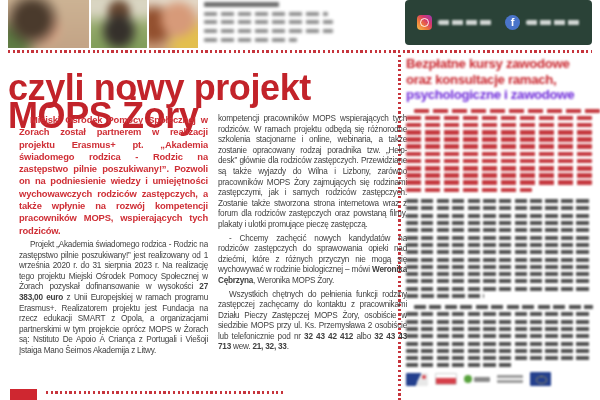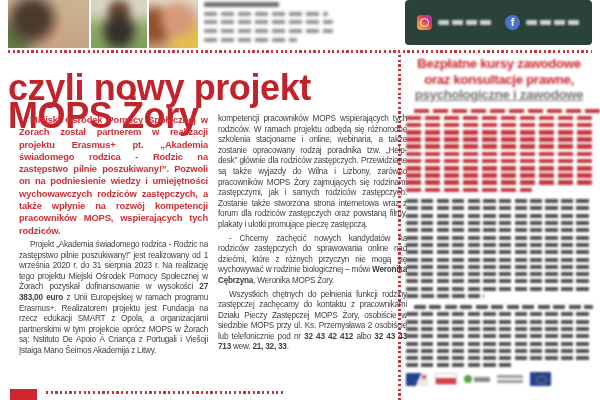--- a/index.html
+++ b/index.html
@@ -65,25 +65,25 @@
     display:flex;gap:10px;overflow:hidden;}
   .col{width:189px;height:100%;overflow:hidden;text-align:justify;
     color:#3f3f3f;font-size:8.2px;line-height:10.6px;letter-spacing:-0.22px;}
   .col p{margin:0 0 3px 0;text-indent:11px;}
   .col p.noindent{text-indent:0;}
   .lead{color:#cf2f36;font-weight:700;font-size:9.4px;line-height:12.3px;
     letter-spacing:-0.15px;margin-bottom:5px;}
   .col .b{font-weight:700;}
 
   
-  .sidebar{position:absolute;left:406px;top:56px;width:186px;text-align:center;}
+  .sidebar{position:absolute;left:406px;top:56px;width:186px;}
   .sb-title{filter:blur(0.8px);font-weight:700;font-size:13.2px;line-height:15.5px;
     letter-spacing:-0.3px;}
   .sb-t12{color:#c9262e;display:block;}
-  .sb-t3{color:#737373;display:block;text-decoration:underline;}
+  .sb-t3{color:#6d28d9;display:block;}
   .sb-lead{margin-top:6px;filter:blur(1.1px);}
   .sb-lead .bl{height:4.6px;margin-bottom:2.6px;border-radius:1px;
     background:repeating-linear-gradient(90deg,#c53a40 0 15px,transparent 15px 19px);}
   .sb-lead .bl:first-child{margin-left:8px;}
   .sb-body{margin-top:7px;filter:blur(1.1px);}
   .sb-body .bl{height:4px;margin-bottom:3.3px;border-radius:1px;
     background:repeating-linear-gradient(90deg,#525252 0 12px,transparent 12px 15.5px);}
   .sb-body.indent .bl:first-child{margin-left:8px;}
   .sb-logos{display:flex;align-items:center;gap:7px;margin-top:5px;filter:blur(1.2px);}
   .lg{border-radius:1px;}
@@ -150,32 +150,32 @@
     <span class="t2">czyli nowy projekt MOPS Żory</span>
   </h1>
 
   <div class="cols">
     <div class="col">
       <p class="lead">Miejski Ośrodek Pomocy Społecznej w Żorach został partnerem w realizacji projektu Erasmus+ pt. „Akademia świadomego rodzica - Rodzic na zastępstwo pilnie poszukiwany!”. Pozwoli on na podniesienie wiedzy i umiejętności wychowawczych rodziców zastępczych, a także wpłynie na rozwój kompetencji pracowników MOPS, wspierających tych rodziców.</p>
       <p><span>Projekt „Akademia świadomego rodzica - Rodzic na zastępstwo pilnie poszukiwany!” jest realizowany od 1 września 2020 r. do 31 sierpnia 2023 r. Na realizację tego projektu Miejski Ośrodek Pomocy Społecznej w Żorach pozyskał dofinansowanie w wysokości </span><span class="b">27 383,00 euro</span><span> z Unii Europejskiej w ramach programu Erasmus+. Realizatorem projektu jest Fundacja na rzecz edukacji SMART z Opola, a organizacjami partnerskimi w tym projekcie oprócz MOPS w Żorach są: Nstituto De Apoio Á Criança z Portugali i Viešoji Įstaiga Mano Šeimos Akademija z Litwy.</span></p>
     </div>
     <div class="col">
       <p class="noindent">kompetencji pracowników MOPS wspierających tych rodziców. W ramach projektu odbędą się różnorodne szkolenia stacjonarne i online, webinaria, a także zostanie opracowany rodzaj poradnika tzw. „Help-desk” głównie dla rodziców zastępczych. Przewidziane są także wyjazdy do Wilna i Lizbony, zarówno pracowników MOPS Żory zajmujących się rodzinami zastępczymi, jak i samych rodziców zastępczych. Zostanie także stworzona strona internetowa wraz z forum dla rodziców zastępczych oraz powstaną filmy, plakaty i ulotki promujące pieczę zastępczą.</p>
-      <p><span>- Chcemy zachęcić nowych kandydatów na rodziców zastępczych do sprawowania online nad dziećmi, które z różnych przyczyn nie mogą się wychowywać w rodzinie biologicznej – mówi </span><span class="b">Weronika Cębrzyna</span><span>, Weronika MOPS Żory.</span></p>
+      <p><span>- Chcemy zachęcić nowych kandydatów na rodziców zastępczych do sprawowania opieki nad dziećmi, które z różnych przyczyn nie mogą się wychowywać w rodzinie biologicznej – mówi </span><span class="b">Weronika Cębrzyna</span><span>, Weronika MOPS Żory.</span></p>
       <p><span>Wszystkich chętnych do pełnienia funkcji rodziny zastępczej zachęcamy do kontaktu z pracownikami Działu Pieczy Zastępczej MOPS Żory, osobiście w siedzibie MOPS przy ul. Ks. Przemysława 2 osobiście lub telefonicznie pod nr </span><span class="b">32 43 42 412</span><span> albo </span><span class="b">32 43 43 713</span><span> wew. </span><span class="b">21, 32, 33</span><span>.</span></p>
     </div>
   </div>
 
   <div class="redbox"></div>
   <div class="bdots"></div>
 
   <div class="sidebar">
     <h2 class="sb-title" style="margin:0;">
       <span class="sb-t12">Bezpłatne kursy zawodowe</span>
-      <span class="sb-t12">oraz konsultacje prawne,</span>
+      <span class="sb-t12">oraz konsultacje ramach,</span>
       <span class="sb-t3">psychologiczne i zawodowe</span>
     </h2>
     <div class="sb-lead">
         <div class="bl" style="width: 100%;"></div>
         <div class="bl" style="width: 100%;"></div>
         <div class="bl" style="width: 100%;"></div>
         <div class="bl" style="width: 100%;"></div>
         <div class="bl" style="width: 100%;"></div>
         <div class="bl" style="width: 100%;"></div>
         <div class="bl" style="width: 100%;"></div>

